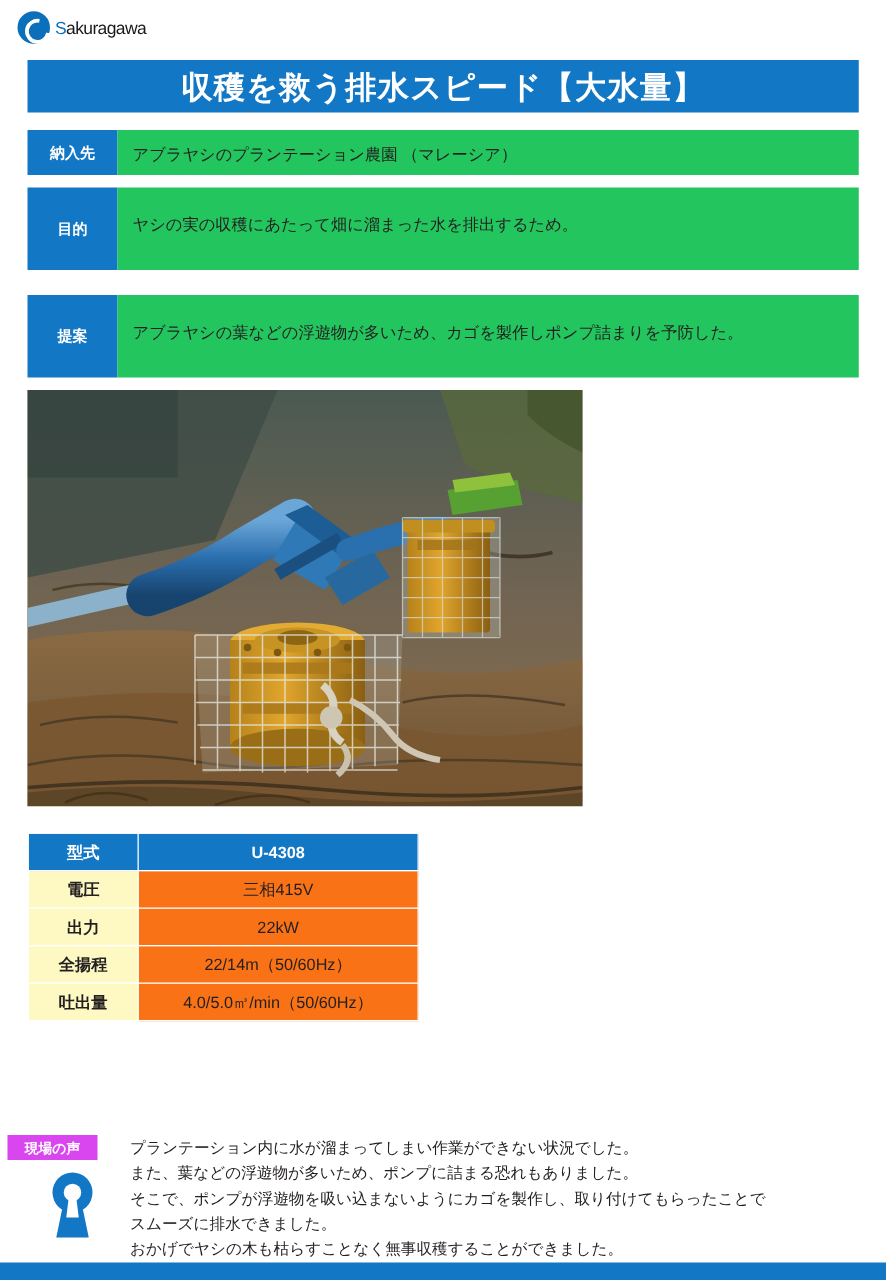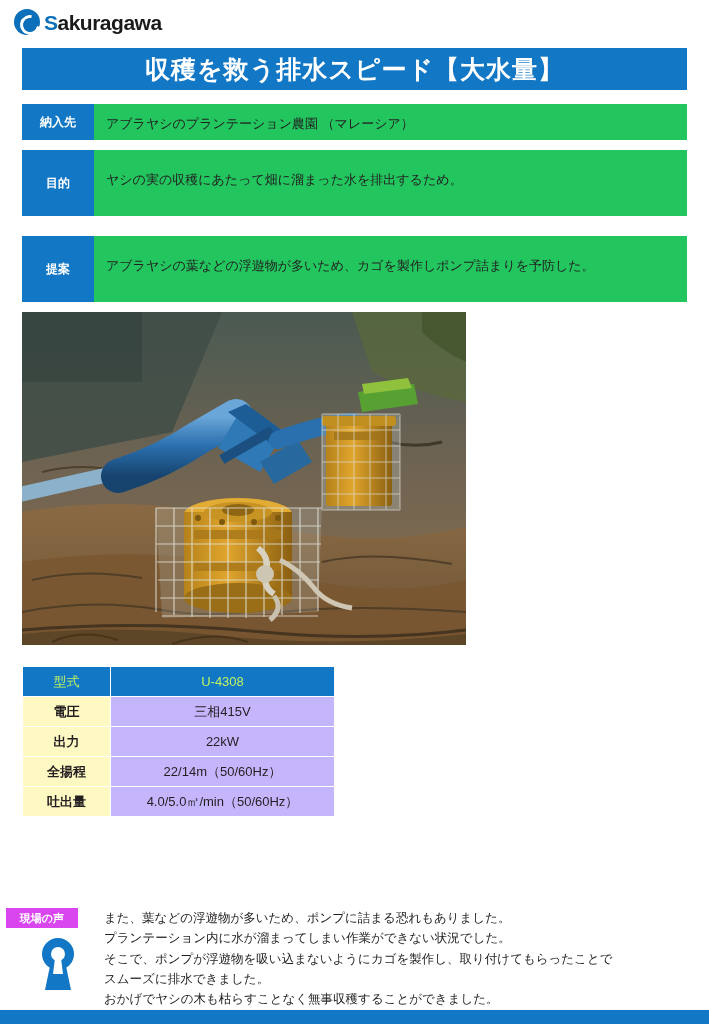--- a/index.html
+++ b/index.html
@@ -37,22 +37,22 @@
     content: "";
     position: absolute;
     left: 6px; top: 6px;
     width: 14px; height: 14px;
     border-radius: 50%;
     border: 3px solid #ffffff;
     border-right-color: transparent;
     transform: rotate(-35deg);
   }
   .logo-text {
-    font-size: 21px;
-    font-weight: bold;
+    font-size: 14px;
+    font-weight: normal;
     letter-spacing: -0.5px;
     color: #1a1a1a;
     line-height: 1;
   }
   .logo-text .accent { color: #0b6fba; }
 
   
   .title-band {
     position: absolute;
     left: 22px; top: 48px;
@@ -124,26 +124,26 @@
     border: 1px solid #ffffff;
     text-align: center;
     vertical-align: middle;
   }
   .spec-table td.k {
     width: 88px;
     background: #fef9c3;
     font-weight: bold;
   }
   .spec-table td.v {
-    background: #c4b5fd;
+    background: #f97316;
   }
   .spec-table tr.head td {
     background: #1277c4;
-    color: #bef264;
-    font-weight: normal;
+    color: #ffffff;
+    font-weight: bold;
   }
 
   
   .voice-label {
     position: absolute;
     left: 6px; top: 908px;
     width: 72px; height: 20px;
     background: #d946ef;
     color: #ffffff;
     font-size: 11px;
@@ -344,20 +344,20 @@
 <div class="voice-label">現場の声</div>
 <div class="voice-icon">
   <svg width="46" height="58" viewBox="0 0 46 58" xmlns="http://www.w3.org/2000/svg" aria-hidden="true">
     <circle cx="23" cy="20" r="16" fill="#1277c4"></circle>
     <path d="M15 32 L31 32 L36 56 L10 56 Z" fill="#1277c4"></path>
     <circle cx="23" cy="20" r="7" fill="#ffffff"></circle>
     <path d="M20 24 L26 24 L28 40 L18 40 Z" fill="#ffffff"></path>
   </svg>
 </div>
 <div class="voice-text">
+  <div>プランテーション内に水が溜まってしまい作業ができない状況でした。</div>
   <div>また、葉などの浮遊物が多いため、ポンプに詰まる恐れもありました。</div>
-  <div>プランテーション内に水が溜まってしまい作業ができない状況でした。</div>
   <div>そこで、ポンプが浮遊物を吸い込まないようにカゴを製作し、取り付けてもらったことで</div>
   <div>スムーズに排水できました。</div>
   <div>おかげでヤシの木も枯らすことなく無事収穫することができました。</div>
 </div>
 
 <div class="footer-bar"></div>
 
 </body></html>

